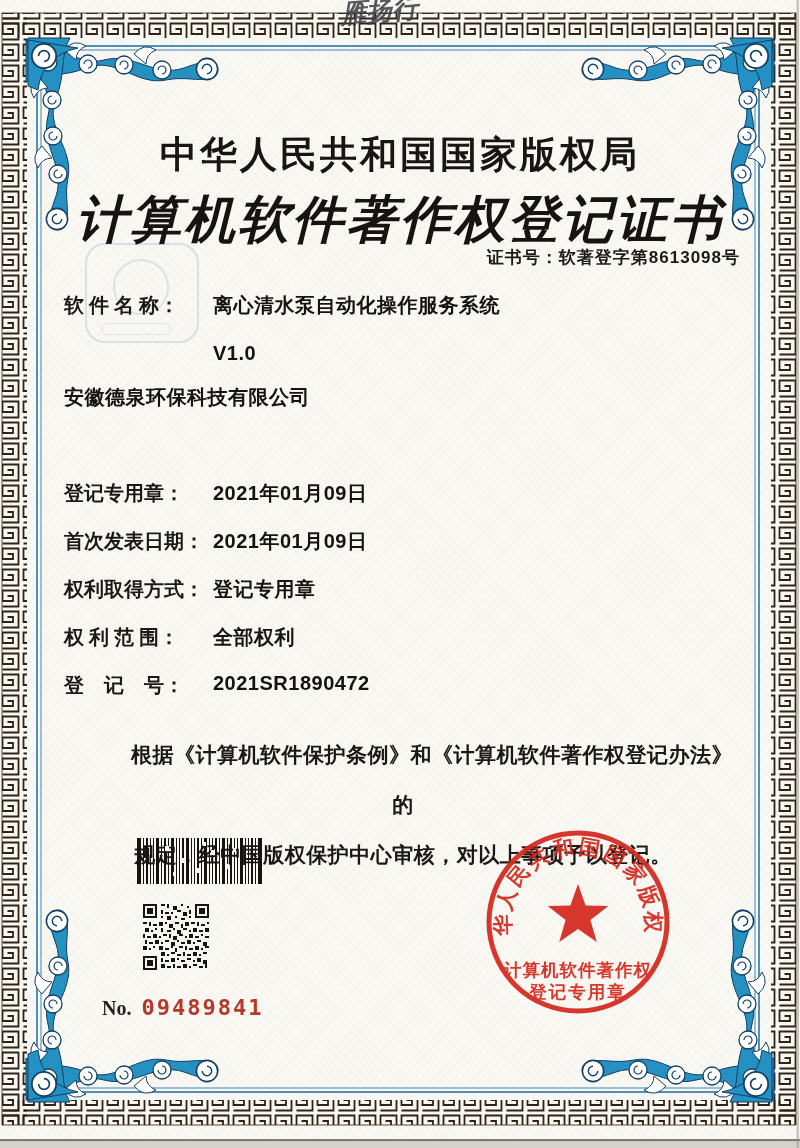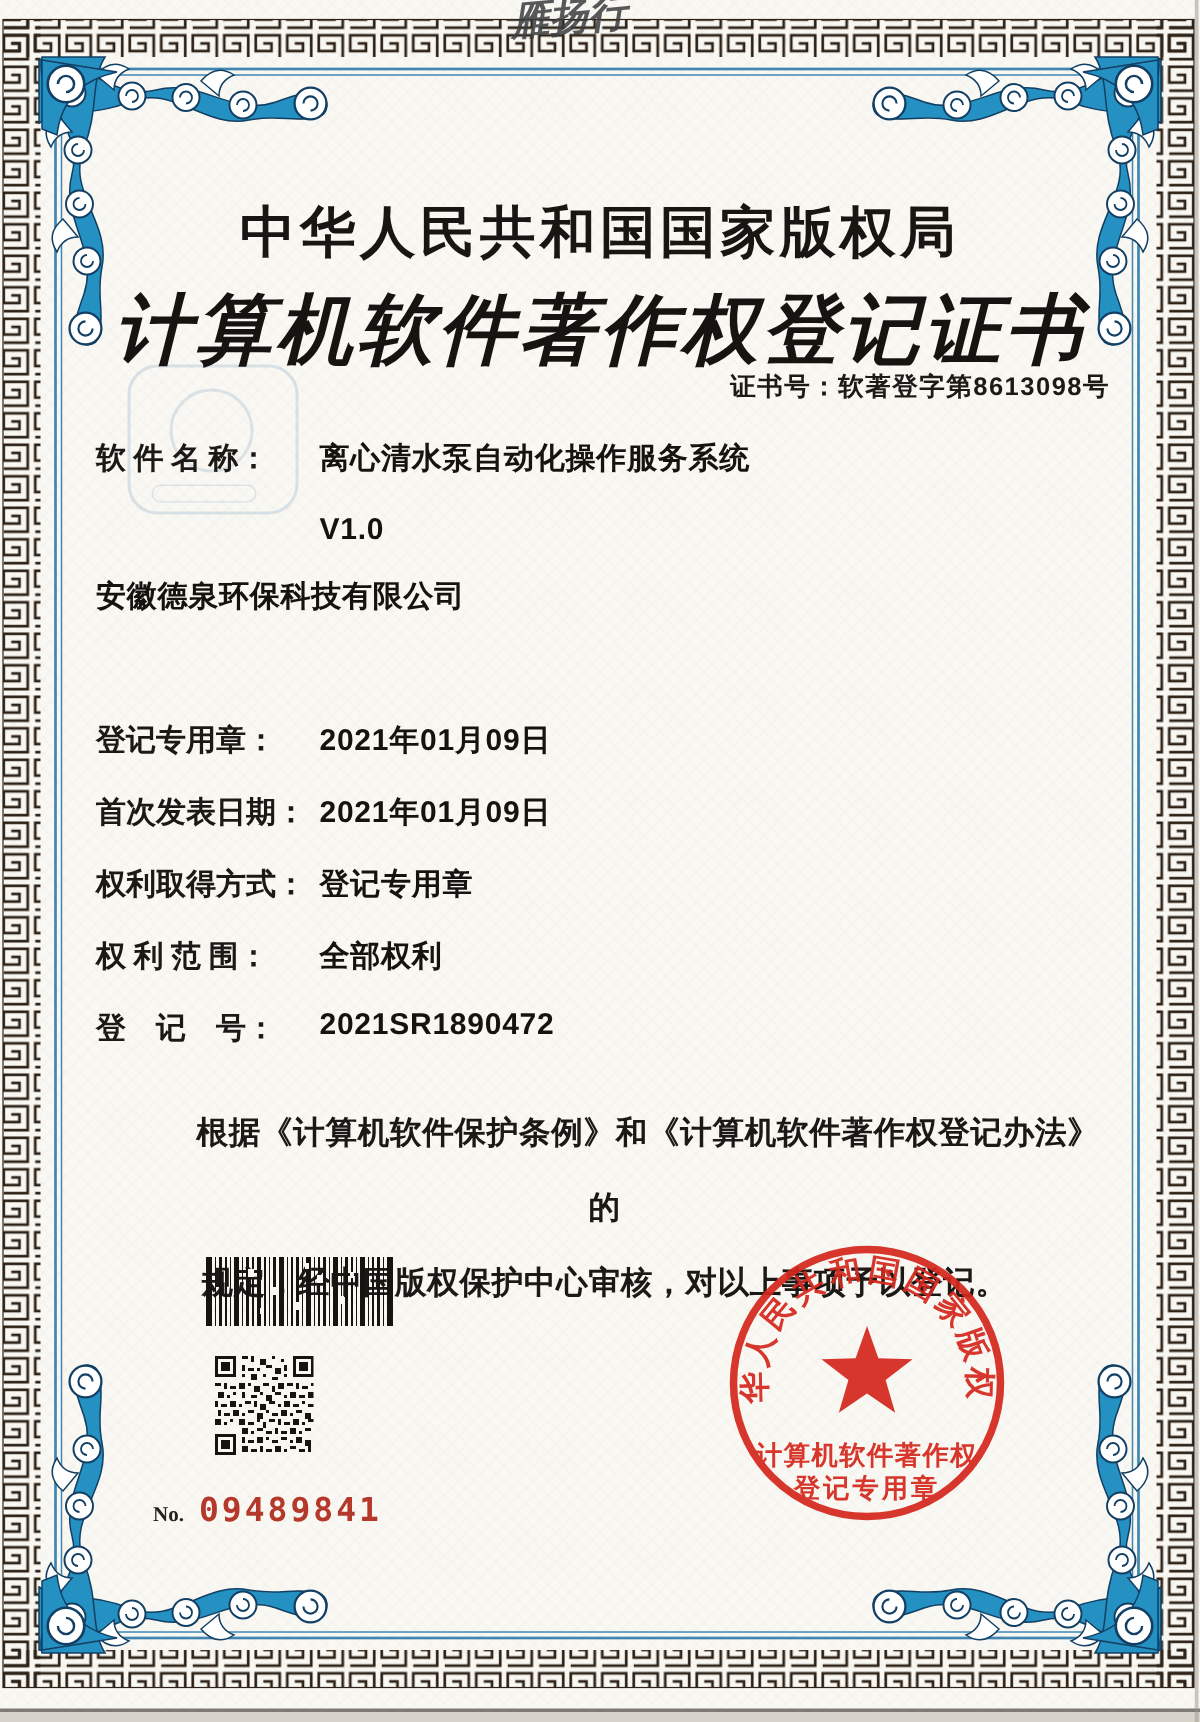--- a/index.html
+++ b/index.html
@@ -39,21 +39,21 @@
   .statement {
     top:730px; left:63px; width:680px;
     font-family:"Liberation Serif", serif; font-weight:bold;
     font-size:21px; line-height:50px; color:#1b1815; letter-spacing:.5px;text-align:center;
   }
   .statement .l1 { text-indent:58px; }
   .barcode { top:838px; left:137px; width:125px; height:46px; }
   .qrcode  { top:904px; left:143px; width:66px; height:66px; }
   .serial { top:995px; left:102px; display:flex; align-items:baseline; }
   .serial .prefix {
-    font-family:"Liberation Serif", serif; font-weight:bold; font-size:14px; color:#24211e;
+    font-family:"Liberation Serif", serif; font-weight:bold; font-size:20px; color:#24211e;
     margin-right:10px;
     text-align:center;
   }
   .serial .number {
     font-family:"DejaVu Sans Mono", monospace; font-weight:bold; font-size:22px;
     color:#b5392b; letter-spacing:2px;
   }
   .seal { top:826px; left:482px; width:192px; height:192px; opacity:.93; }
   .issue-date {
     top:1000px; left:481px; font-size:23px; font-weight:bold; color:#15120f; letter-spacing:1px;

